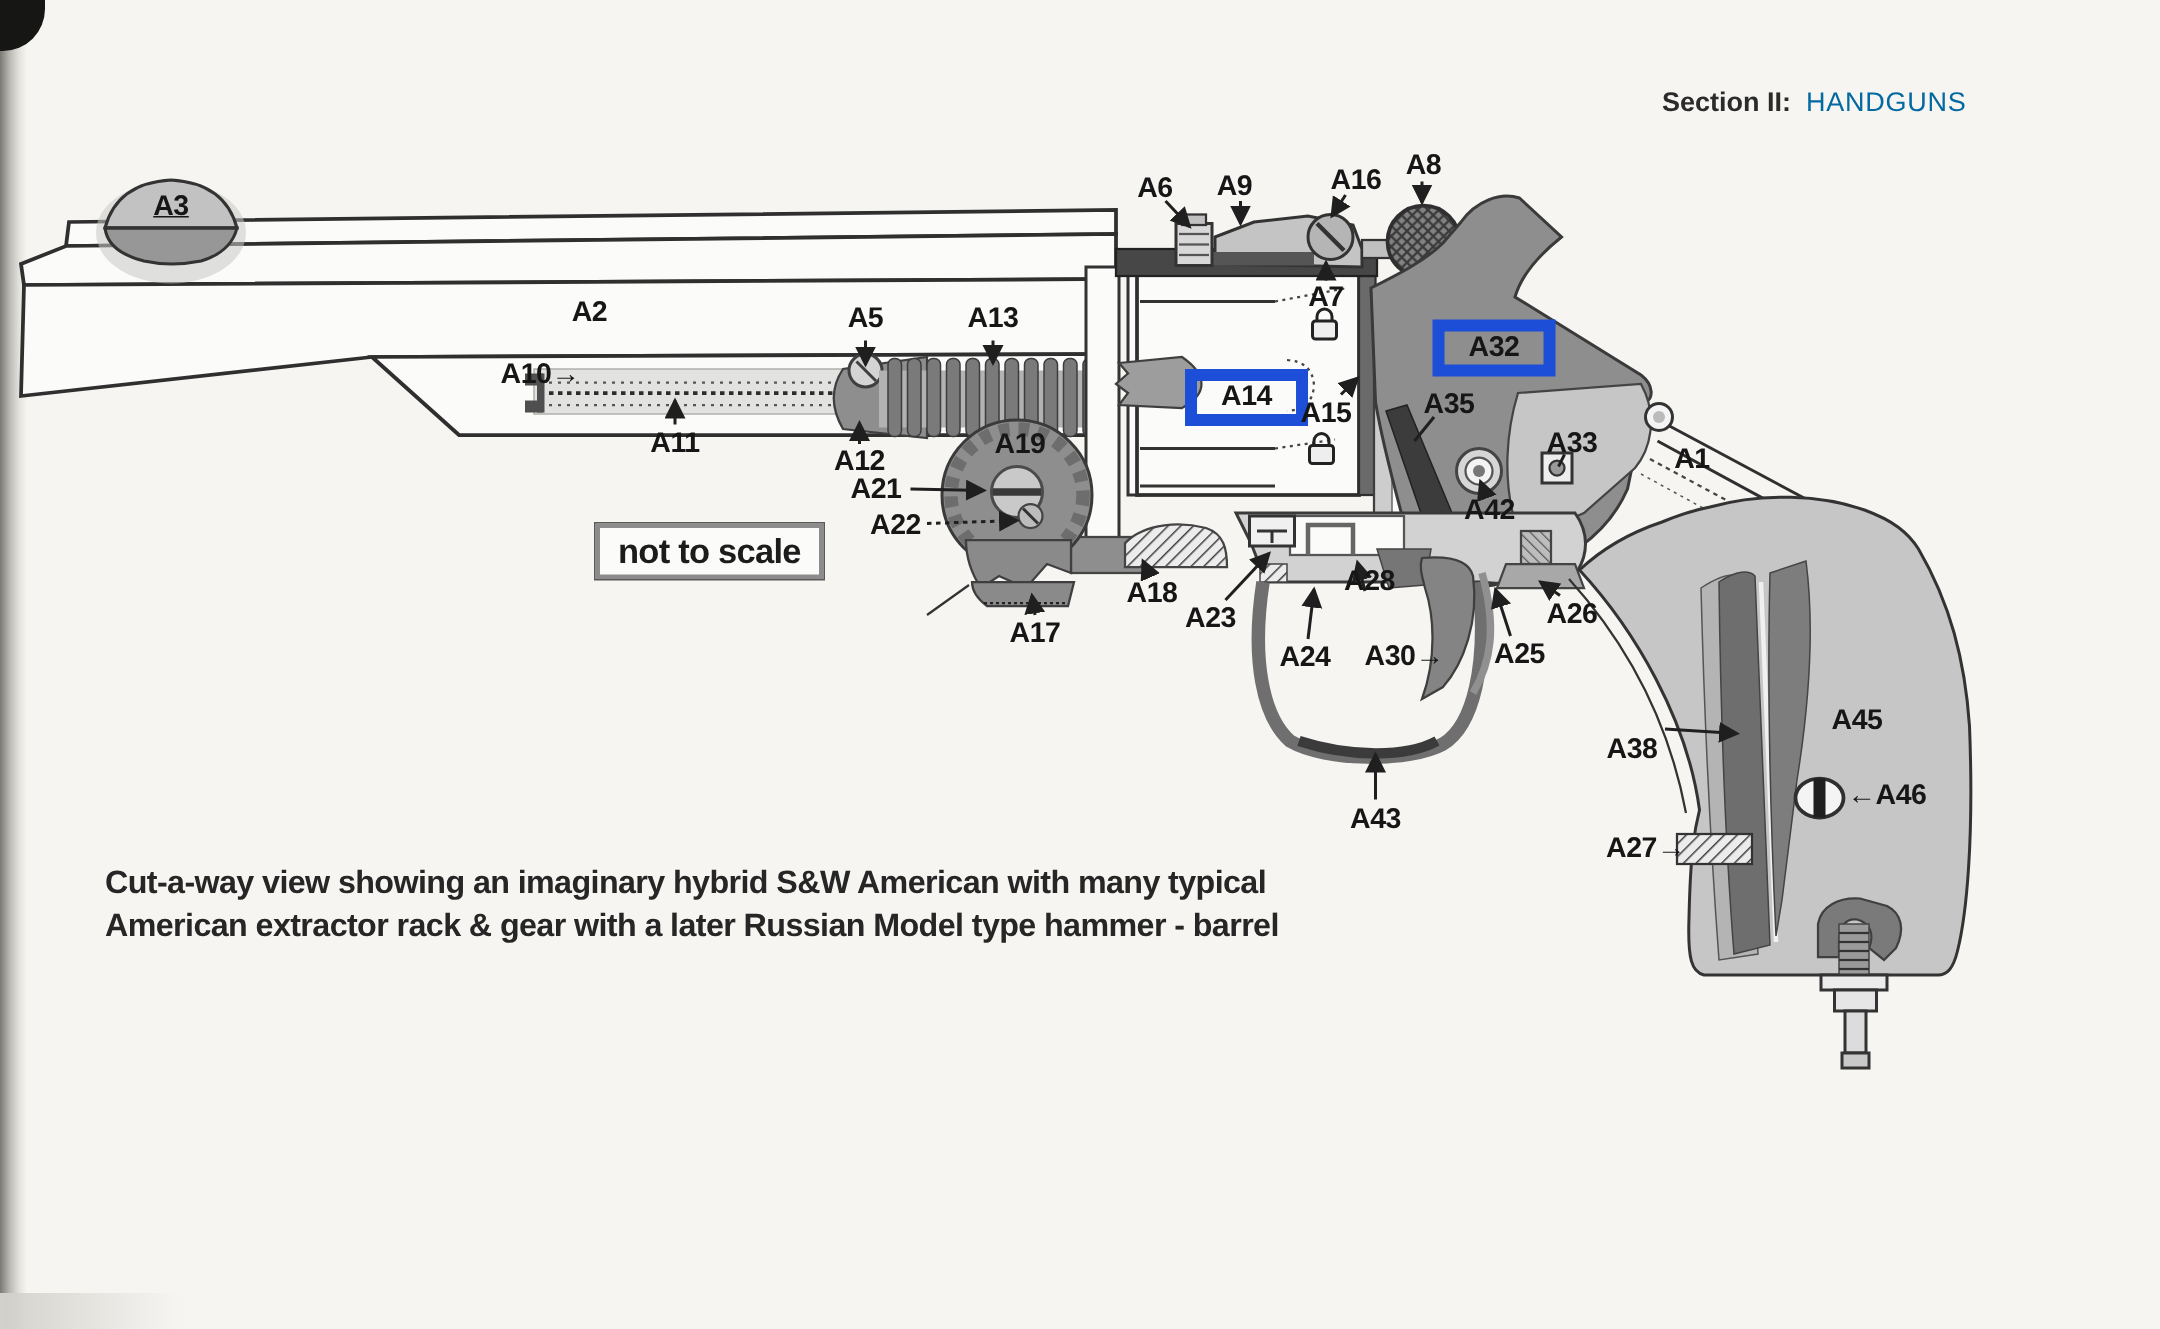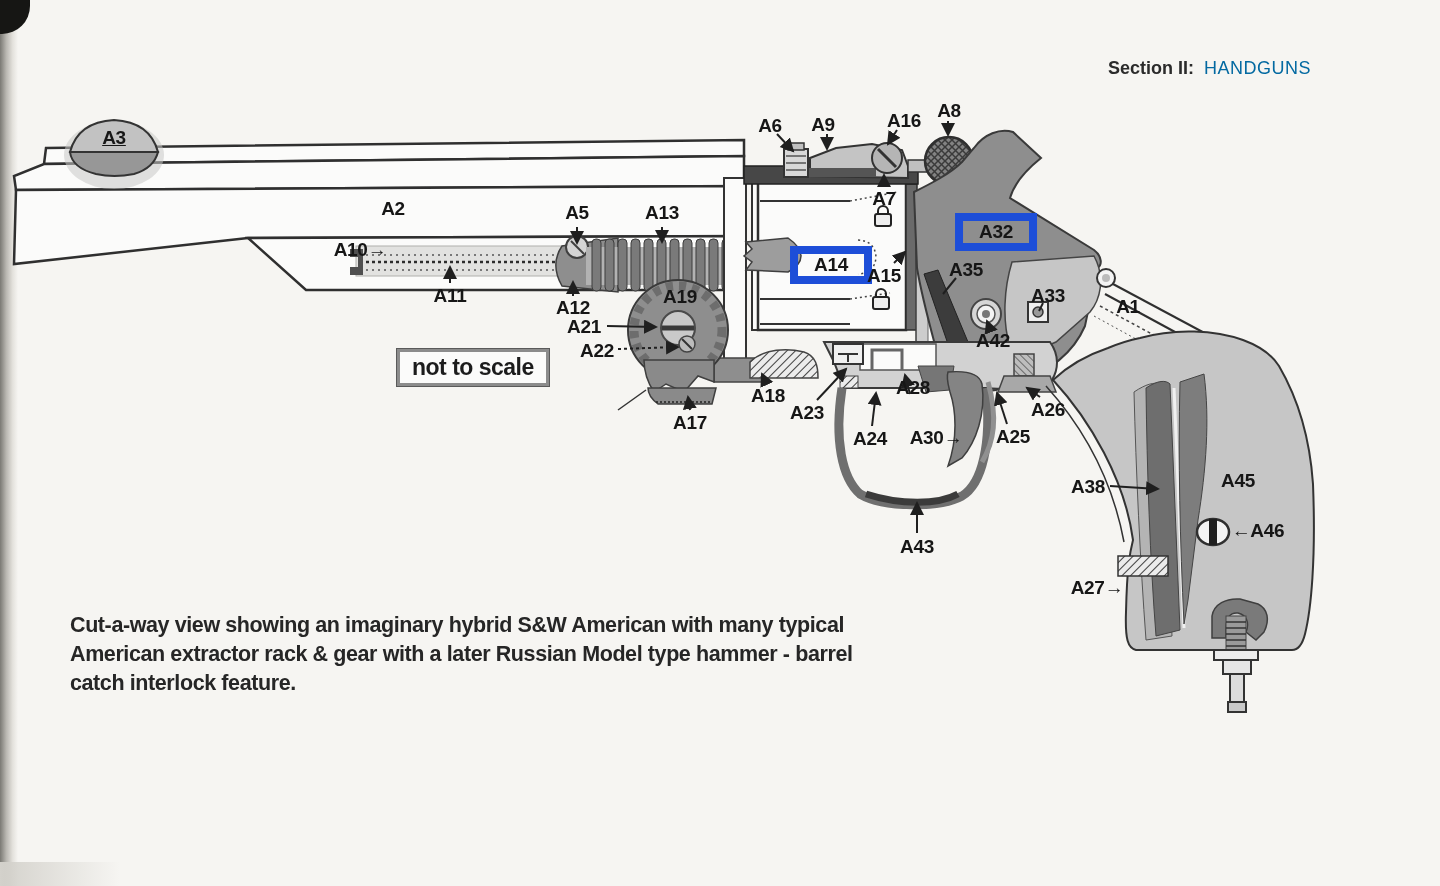--- a/index.html
+++ b/index.html
@@ -34,21 +34,21 @@
   }
   .part-label.boxed{
     border:8px solid #1d4ed8;padding:1px 16px;background:rgba(251,251,250,.0);
   }
   .scale-note{
     position:absolute;left:397px;top:349px;z-index:5;
     border:3px solid #8c8c8c;outline:1px solid #5a5a5a;
     padding:2px 12px;background:#fbfbfa;
     font-weight:bold;font-size:23px;color:#1c1c1c;letter-spacing:-0.5px;
   }
-  .caption{position:absolute;left:70px;top:574px;width:830px;z-index:5;margin-top:37px;}
+  .caption{position:absolute;left:70px;top:574px;width:830px;z-index:5;}
   .caption-line{
     font-weight:bold;font-size:21.5px;line-height:29px;color:#262626;
     letter-spacing:-0.4px;white-space:nowrap;
   }
 </style>
 </head>
 <body>
 
 <div class="page-edge-left"></div>
 <div class="page-corner"></div>
@@ -324,25 +324,24 @@
     <div class="part-label" style="left: 690px; top: 413px;">A17</div>
     <div class="part-label" style="left: 768px; top: 386px;">A18</div>
     <div class="part-label" style="left: 807px; top: 403px;">A23</div>
     <div class="part-label" style="left: 870px; top: 429px;">A24</div>
     <div class="part-label" style="left: 913px; top: 378px;">A28</div>
     <div class="part-label" style="left: 936px; top: 428px;">A30→</div>
     <div class="part-label" style="left: 1013px; top: 427px;">A25</div>
     <div class="part-label" style="left: 1048px; top: 400px;">A26</div>
     <div class="part-label" style="left: 993px; top: 331px;">A42</div>
     <div class="part-label" style="left: 917px; top: 537px;">A43</div>
-    <div class="part-label" style="left: 1088px; top: 477px;">A38</div>
+    <div class="part-label" style="left: 1088px; top: 490px;">A38</div>
     <div class="part-label" style="left: 1238px; top: 471px;">A45</div>
     <div class="part-label" style="left: 1258px; top: 521px;">←A46</div>
-    <div class="part-label" style="left: 1097px; top: 556px; margin-top: 22px;">A27→</div>
+    <div class="part-label" style="left: 1097px; top: 556px;">A27→</div>
   </div>
 
 <div class="scale-note">not to scale</div>
 
 <div class="caption" id="caption">
     <div class="caption-line">Cut-a-way view showing an imaginary hybrid S&amp;W American with many typical</div>
     <div class="caption-line">American extractor rack &amp; gear with a later Russian Model type hammer - barrel</div>
-    <div class="caption-line">catch interlock feature.</div>
   </div>
 
 </body></html>

